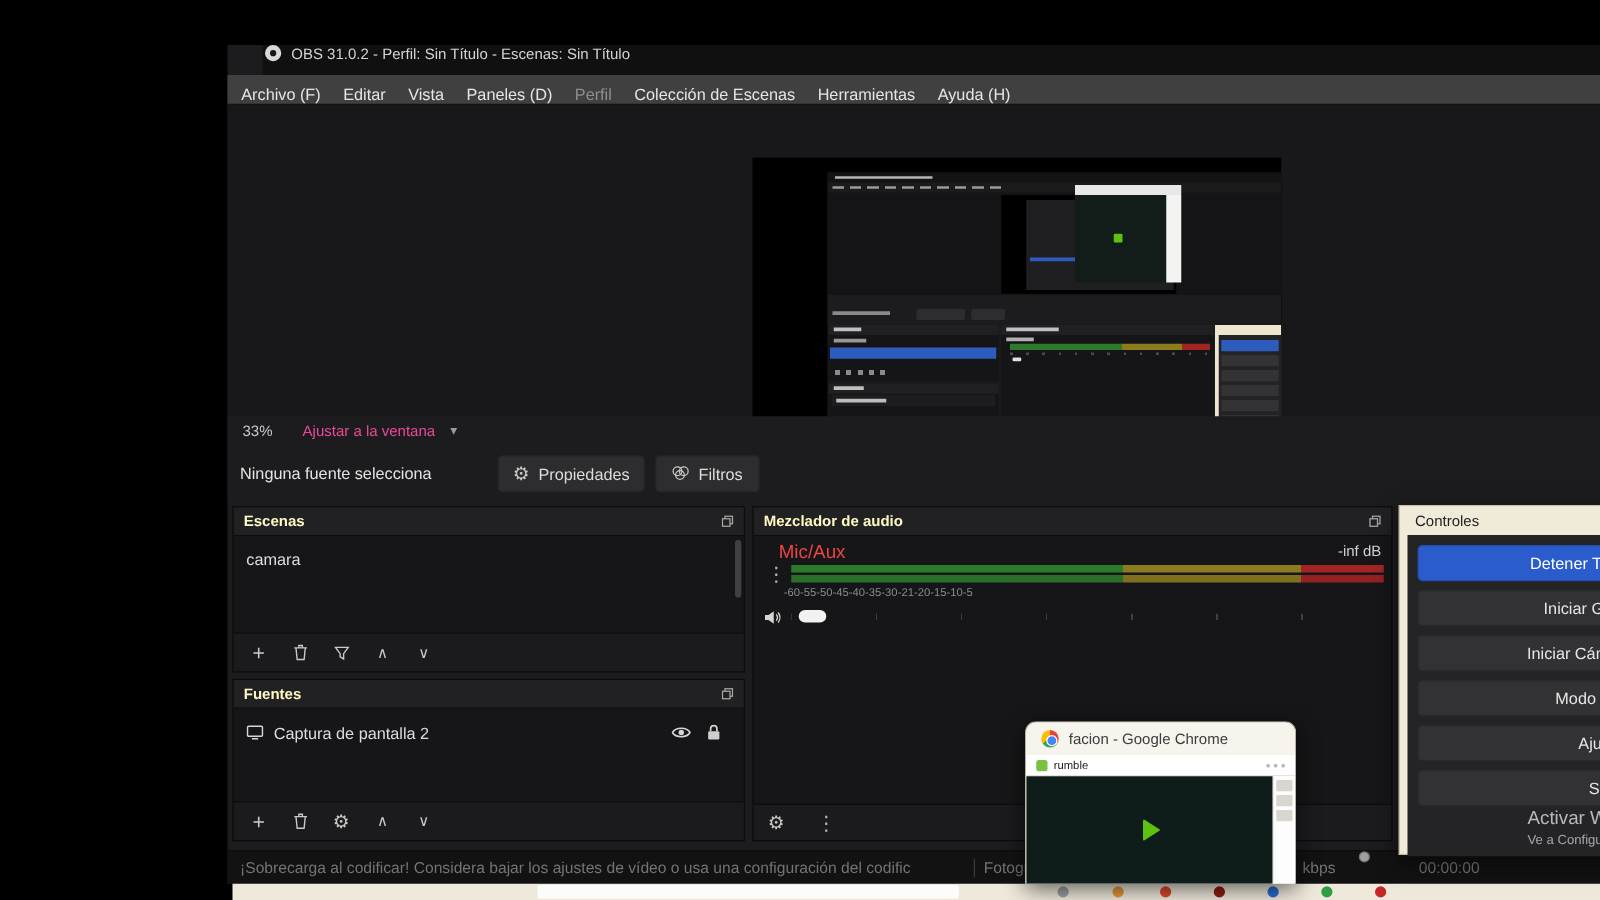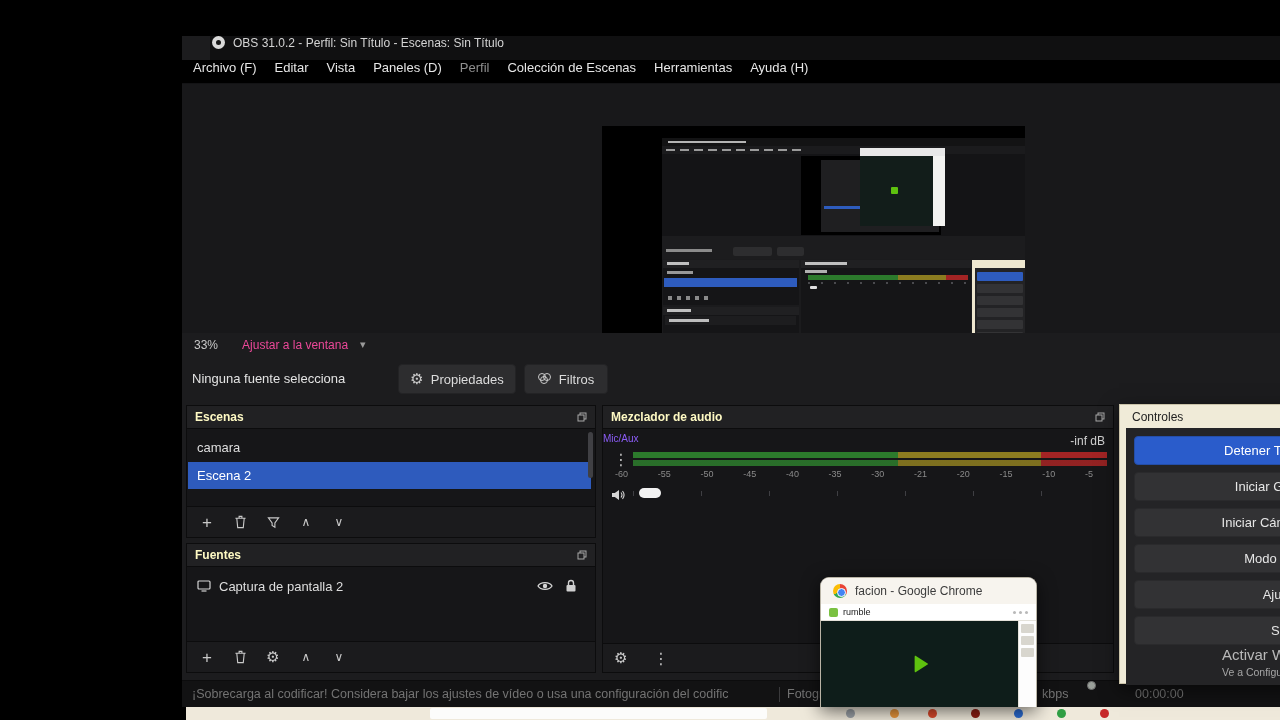--- a/index.html
+++ b/index.html
@@ -5,21 +5,21 @@
   html,body{margin:0;padding:0;background:#000;}
   *{box-sizing:border-box;font-family:"Liberation Sans","DejaVu Sans",sans-serif;}
   #stage{position:relative;width:1280px;height:720px;overflow:hidden;background:#000;}
 
   
   #obs-window{position:absolute;left:182px;top:36px;width:1098px;height:671px;background:#1c1c1e;}
   .titlebar{position:absolute;left:0;top:0;width:100%;height:24px;background:#101011;display:flex;align-items:flex-start;padding-left:2px;margin-left:28px;}
   .obs-logo{width:13px;height:13px;border-radius:50%;background:#d9d9d9;position:relative;flex:none;}
   .obs-logo::after{content:"";position:absolute;left:4px;top:4px;width:5px;height:5px;border-radius:50%;background:#161616;}
   .title-text{margin-left:8px;font-size:12px;color:#d4d4d4;white-space:nowrap;}
-  .menubar{position:absolute;left:0;top:24px;width:100%;height:24px;background:#000000;border-bottom:1px solid #131315;display:flex;align-items:flex-start;padding-left:2px;}
+  .menubar{position:absolute;left:0;top:24px;width:100%;height:24px;background:#404040;border-bottom:1px solid #131315;display:flex;align-items:flex-end;padding-left:2px;}
   .menu-item{font-size:13px;color:#e6e6e6;padding:0 9px;white-space:nowrap;}
   .menu-item.dim{color:#8f8f8f;}
 
   .preview-area{position:absolute;left:0;top:48px;width:100%;height:249px;background:#18181a;}
   #canvas{position:absolute;left:420px;top:42px;width:423px;height:239px;background:#000;overflow:hidden;}
   .mb{position:absolute;}
 
   .zoom-row{position:absolute;left:0;top:297px;width:100%;height:23px;background:#1c1c1e;display:flex;align-items:center;padding-left:12px;}
   .zoom-pct{font-size:12px;color:#c9c9c9;margin-right:24px;}
   .fit-label{font-size:12px;color:#ec4899;}
@@ -50,26 +50,26 @@
   .scene-row.selected{background:#2e5bbd;color:#fff;}
   .scroll-thumb{position:absolute;right:2px;top:26px;width:5px;height:46px;background:#404044;border-radius:3px;}
   .dock-toolbar{position:absolute;left:0;bottom:0;width:100%;height:31px;border-top:1px solid #0c0c0d;background:#1b1b1d;display:flex;align-items:center;gap:17px;padding-left:12px;}
   .tb-ico{display:flex;align-items:center;justify-content:center;width:16px;height:16px;}
   .plus-glyph{font-size:17px;color:#c9c9c9;line-height:1;}
   .chev{font-size:12px;color:#c9c9c9;font-family:"DejaVu Sans",sans-serif;}
   .source-row{position:absolute;left:1px;top:28px;width:403px;height:28px;display:flex;align-items:center;padding-left:9px;font-size:13px;color:#dedede;gap:8px;}
   .row-right{position:absolute;right:14px;top:0;height:28px;display:flex;align-items:center;gap:12px;}
 
   
-  .mixer-name{position:absolute;left:0;top:27px;font-size:10px;color:#8b5cf6;}
+  .mixer-name{position:absolute;left:20px;top:27px;font-size:15px;color:#ef4444;}
   .mixer-level{position:absolute;right:8px;top:28px;font-size:12px;color:#cfcfcf;}
   .mixer-dots{position:absolute;left:10px;top:44px;font-size:16px;color:#b9b9b9;font-family:"DejaVu Sans",sans-serif;}
   .meter{position:absolute;left:30px;top:46px;width:474px;height:6px;background:linear-gradient(to right,#2c7a2c 0 56%,#8c7c20 56% 86%,#a32424 86% 100%);}
   .meter.m2{top:54px;opacity:.88;}
-  .db-scale{position:absolute;left:12px;top:63px;width:478px;display:flex;justify-content:space-between;gap:11px;}
+  .db-scale{position:absolute;left:24px;top:63px;width:478px;display:flex;justify-content:flex-start;}
   .db-scale span{font-size:9px;color:#8a8a8a;}
   .speaker-wrap{position:absolute;left:8px;top:81px;}
   .vol-slider{position:absolute;left:30px;top:80px;width:474px;height:14px;background:repeating-linear-gradient(90deg,#3f3f43 0 1px,transparent 1px 68px);background-size:100% 5px;background-position:0 5px;background-repeat:no-repeat;}
   .vol-handle{position:absolute;left:6px;top:2px;width:22px;height:10px;border-radius:5px;background:#f2f2f2;}
   .mixer-toolbar{position:absolute;left:0;bottom:0;width:100%;height:29px;border-top:1px solid #0c0c0d;background:#1b1b1d;display:flex;align-items:center;gap:24px;padding-left:10px;}
 
   
   .statusbar{position:absolute;left:0;top:644px;width:100%;height:27px;background:#121213;border-top:1px solid #0c0c0d;}
   .statusbar span{position:absolute;top:0;line-height:27px;font-size:12.5px;color:#737373;white-space:nowrap;}
   .sb-warning{left:10px;}
@@ -218,21 +218,20 @@
 
     <div class="dock" id="dock-scenes">
       <div class="dock-header">
         <span class="dock-title">Escenas</span>
         <svg class="popout" width="10" height="10" viewBox="0 0 10 10">
             <rect x="3" y="1" width="6" height="6" fill="none" stroke="#a8a8a8"></rect>
             <rect x="1" y="3" width="6" height="6" fill="#212123" stroke="#a8a8a8"></rect>
           </svg>
       </div>
       <div class="scene-row" style="top:28px;">camara</div>
-      <div class="scene-row selected" style="top:56px;">Escena 2</div>
       <div class="scroll-thumb"></div>
       <div class="dock-toolbar">
         <span class="tb-ico">
             <span class="plus-glyph">+</span>
           </span>
         <span class="tb-ico">
             <svg width="13" height="14" viewBox="0 0 14 15">
               <path d="M1.5 3.5h11M5.5 3.5V1.5h3v2M3 3.5l1 10h6l1-10" fill="none" stroke="#c9c9c9" stroke-width="1.2"></path>
             </svg>
           </span>

